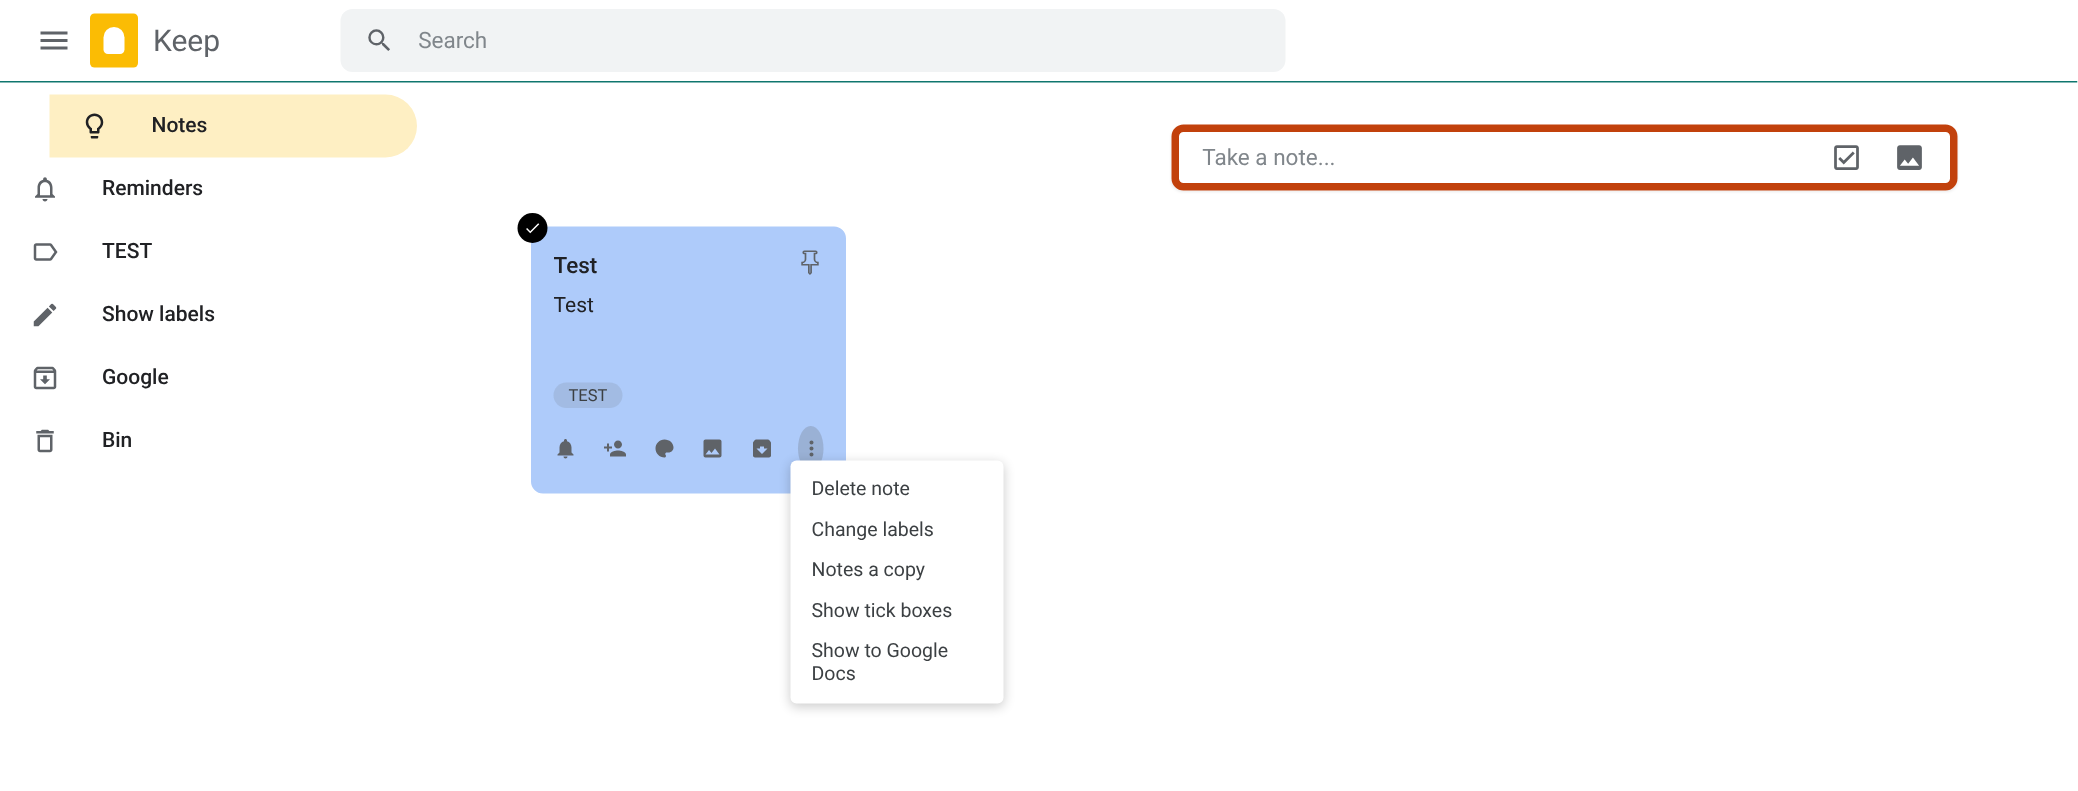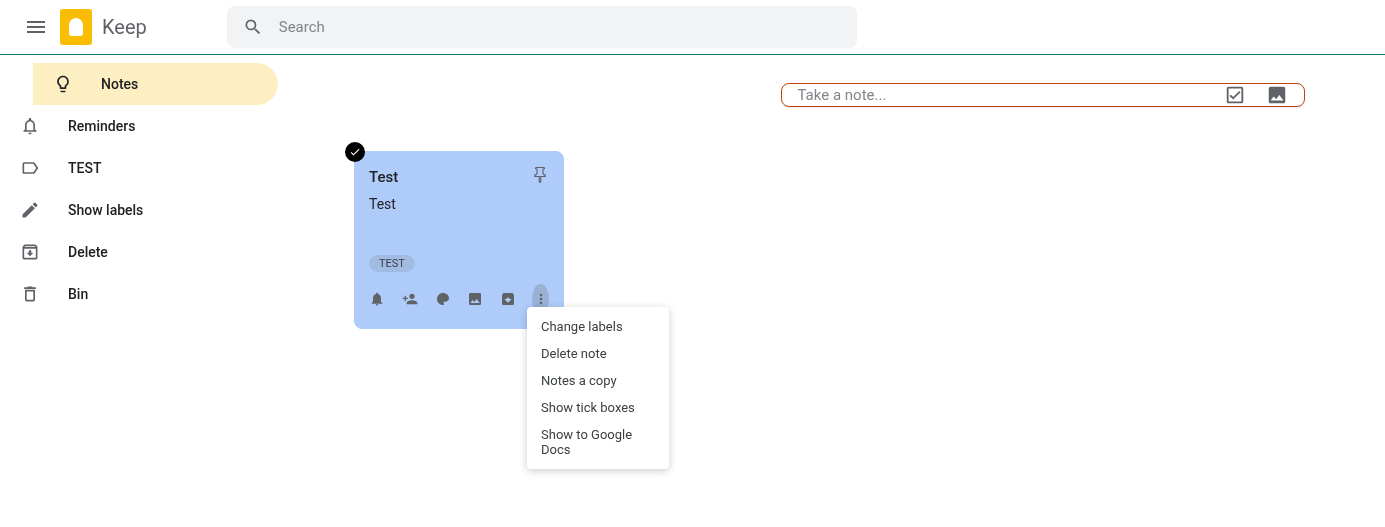--- a/index.html
+++ b/index.html
@@ -18,21 +18,21 @@
     .search-input::placeholder { color: #80868b; }
     
     .content { display: flex; height: calc(100% - 56px); }
     .sidebar { width: 280px; padding-top: 8px; }
     .sidebar-item { display: flex; align-items: center; height: 42px; padding: 0 12px 0 20px; cursor: pointer; font-size: 14px; color: #202124; font-weight: 500; }
     .sidebar-item.active { background: #feefc3; border-radius: 0 25px 25px 0; width: 245px; margin-left: 33px; }
     .sidebar-item svg { width: 20px; height: 20px; fill: #5f6368; stroke: #5f6368; margin-right: 28px; }
     .sidebar-item.active svg { fill: #202124; stroke: #202124; }
     
     .main { flex: 1; position: relative; }
-    .take-note { position: absolute; top: 28px; left: 50%; transform: translateX(-50%); width: 524px; height: 24px; border: 1px solid #c2410c; border-radius: 8px; box-shadow: 0 1px 2px rgba(0,0,0,0.08); display: flex; align-items: center; padding: 0 16px; margin-left: 210px; }
+    .take-note { position: absolute; top: 28px; left: 50%; transform: translateX(-50%); width: 524px; height: 44px; border: 5px solid #c2410c; border-radius: 8px; box-shadow: 0 1px 2px rgba(0,0,0,0.08); display: flex; align-items: center; padding: 0 16px; margin-left: 210px; }
     .take-note-text { flex: 1; color: #80868b; font-size: 15px; }
     .take-note-icons { display: flex; gap: 20px; }
     .take-note-icons svg { width: 22px; height: 22px; fill: #5f6368; cursor: pointer; }
     
     .note-card { position: absolute; top: 96px; left: 74px; width: 210px; background: #aecbfa; border-radius: 8px; padding: 14px; border: 1px solid #aecbfa; }
     .select-badge { position: absolute; top: -10px; left: -10px; width: 20px; height: 20px; background: #000; border-radius: 50%; display: flex; align-items: center; justify-content: center; }
     .select-badge svg { width: 12px; height: 12px; fill: #fff; }
     .note-header { display: flex; justify-content: space-between; align-items: center; margin-bottom: 8px; }
     .note-title { font-size: 15px; font-weight: 500; color: #202124; }
     .pin-icon svg { width: 18px; height: 18px; fill: #5f6368; cursor: pointer; }
@@ -92,21 +92,21 @@
     <div class="sidebar-item">
       <svg viewBox="0 0 24 24">
           <path d="M3 17.25V21h3.75L17.81 9.94l-3.75-3.75L3 17.25zM20.71 7.04a.996.996 0 0 0 0-1.41l-2.34-2.34a.996.996 0 0 0-1.41 0l-1.83 1.83 3.75 3.75 1.83-1.83z" stroke="none"></path>
         </svg>
       <span>Show labels</span>
     </div>
     <div class="sidebar-item">
       <svg viewBox="0 0 24 24">
           <path d="M20.54 5.23l-1.39-1.68C18.88 3.21 18.47 3 18 3H6c-.47 0-.88.21-1.16.55L3.46 5.23C3.17 5.57 3 6.02 3 6.5V19c0 1.1.9 2 2 2h14c1.1 0 2-.9 2-2V6.5c0-.48-.17-.93-.46-1.27zM6.24 5h11.52l.83 1H5.42l.82-1zM5 19V8h14v11H5zm8.45-9h-2.9v3H8l4 4 4-4h-2.55z" stroke="none"></path>
         </svg>
-      <span>Delete</span>
+      <span>Google</span>
     </div>
     <div class="sidebar-item">
       <svg viewBox="0 0 24 24">
           <path d="M6 19c0 1.1.9 2 2 2h8c1.1 0 2-.9 2-2V7H6v12zM8 9h8v10H8V9zm7.5-5l-1-1h-5l-1 1H5v2h14V4h-3.5z" stroke="none"></path>
         </svg>
       <span>Bin</span>
     </div>
   </div>
 
   <div class="main">
@@ -166,20 +166,20 @@
           </div>
         <div class="toolbar-btn active">
             <svg viewBox="0 0 24 24">
               <path d="M12 8c1.1 0 2-.9 2-2s-.9-2-2-2-2 .9-2 2 .9 2 2 2zm0 2c-1.1 0-2 .9-2 2s.9 2 2 2 2-.9 2-2-.9-2-2-2zm0 6c-1.1 0-2 .9-2 2s.9 2 2 2 2-.9 2-2-.9-2-2-2z"></path>
             </svg>
           </div>
       </div>
     </div>
 
     <div class="context-menu">
+      <div class="menu-item">Delete note</div>
       <div class="menu-item">Change labels</div>
-      <div class="menu-item">Delete note</div>
       <div class="menu-item">Notes a copy</div>
       <div class="menu-item">Show tick boxes</div>
       <div class="menu-item">Show to Google Docs</div>
     </div>
   </div>
 </div>
 
 </body></html>

